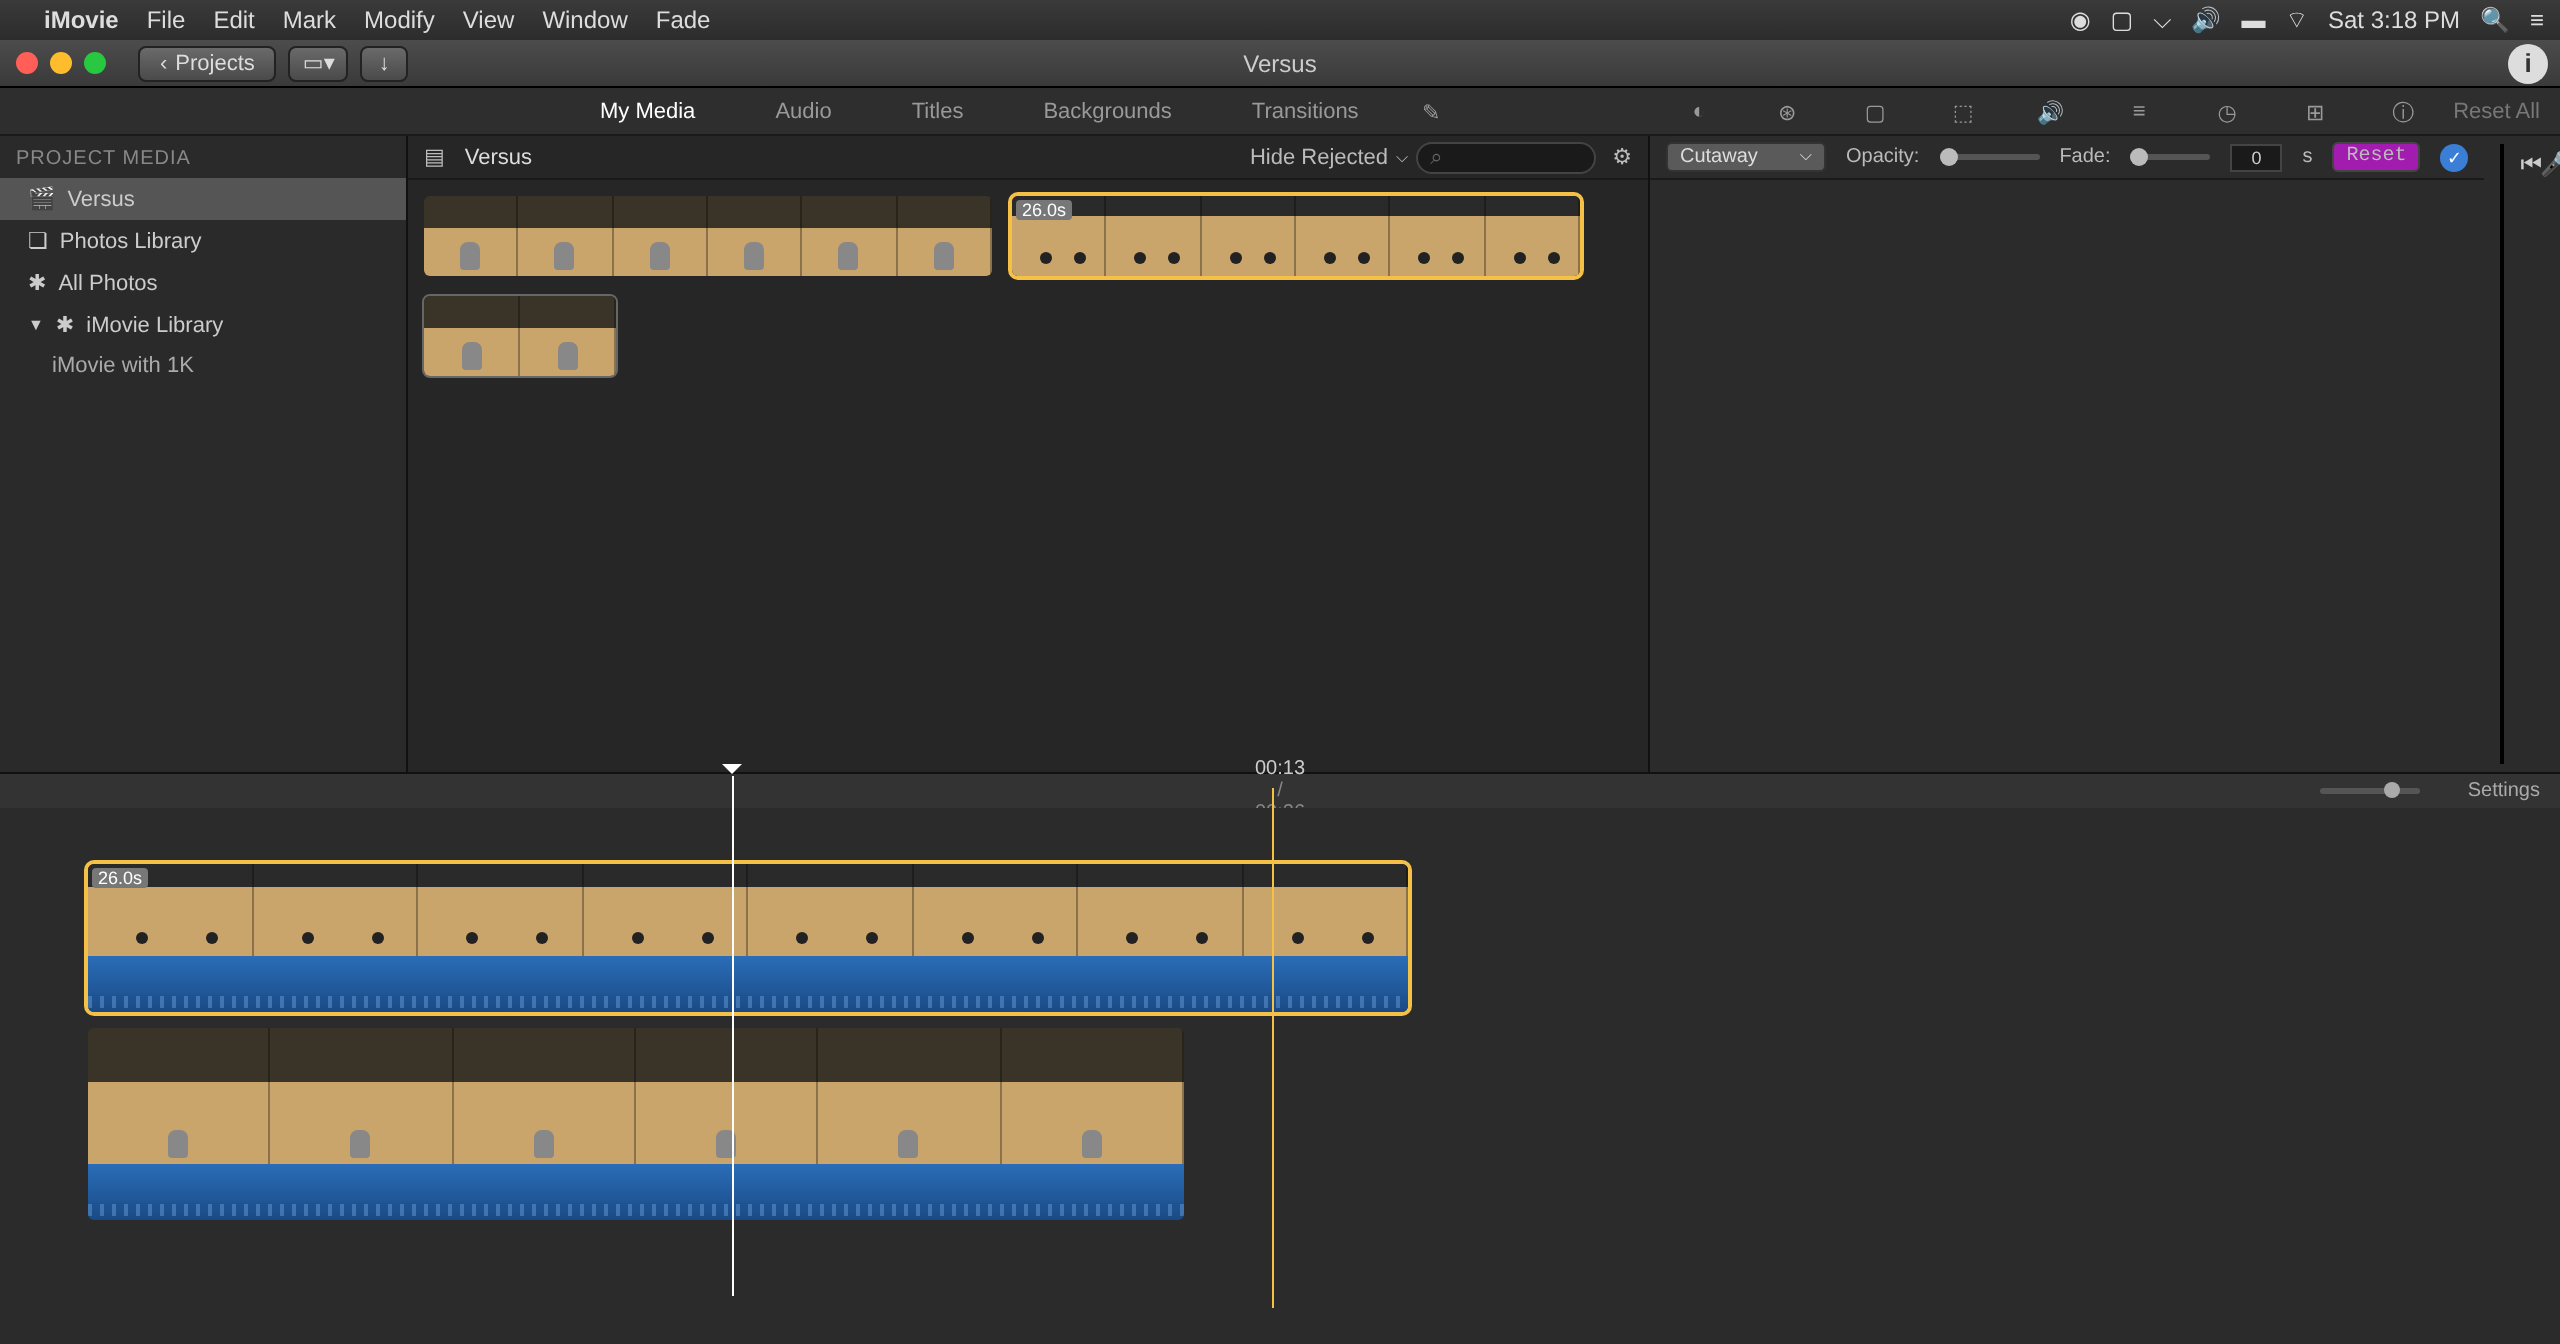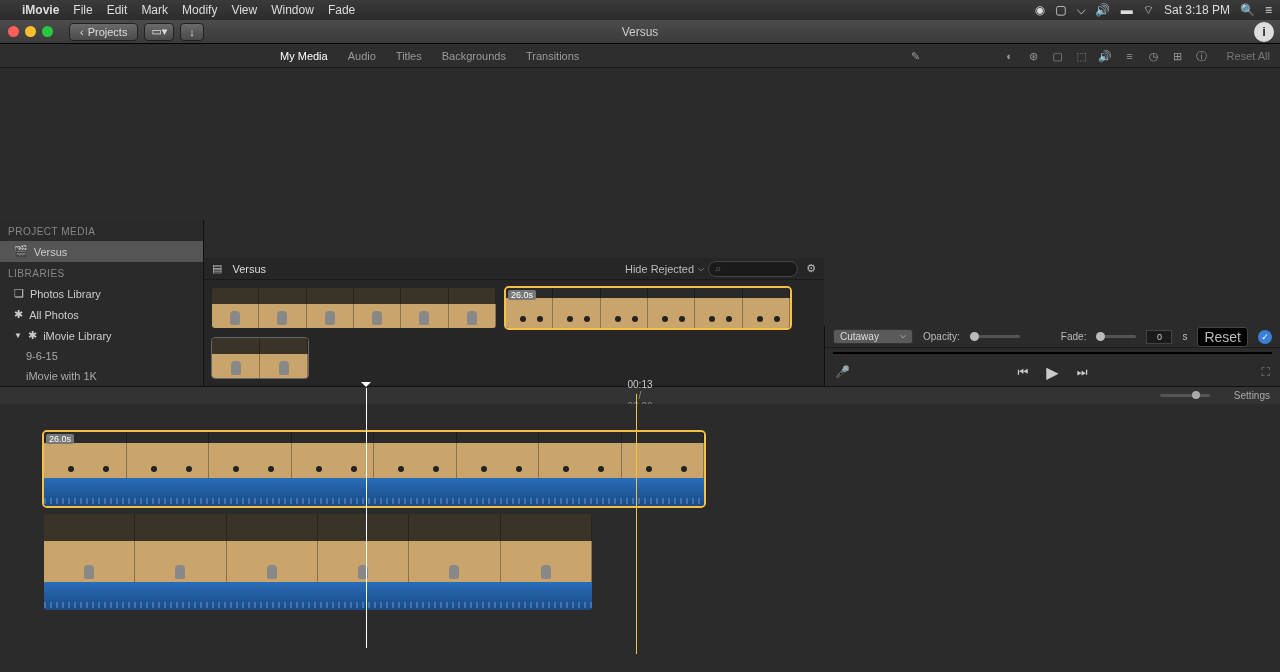--- a/index.html
+++ b/index.html
@@ -10,51 +10,51 @@
 .menubar .right { margin-left: auto; display: flex; gap: 10px; align-items: center; }
 .apple { font-size: 13px; }
 .toolbar { height: 24px; background: linear-gradient(#4c4c4c,#3a3a3a); display: flex; align-items: center; position: relative; border-bottom: 1px solid #000; }
 .traffic { display: flex; gap: 6px; padding: 0 8px; }
 .dot { width: 11px; height: 11px; border-radius: 50%; }
 .dot.r { background:#ff5f57;} .dot.y{background:#ffbd2e;} .dot.g{background:#28c840;}
 .btn { background: linear-gradient(#6a6a6a,#4a4a4a); border: 1px solid #222; border-radius: 4px; padding: 2px 10px; color:#ddd; font-size:11px; display:inline-flex; align-items:center; gap:4px; height:18px;}
 .title-center { position: absolute; left: 50%; transform: translateX(-50%); font-size: 12px; color:#ccc; }
 .info-circle { width:20px; height:20px; border-radius:50%; background:#ddd; color:#333; font-weight:bold; display:flex; align-items:center; justify-content:center; margin-left:auto; margin-right:6px; font-size:13px;}
 .tabrow { height: 24px; background:#2e2e2e; display:flex; align-items:center; gap:20px; padding-left:280px; border-bottom:1px solid #1a1a1a; position:relative;}
-.tabrow span { font-size:11px; color:#999; cursor:pointer; }
+.tabrow span { font-size:11px; color:#999; cursor:pointer;margin-left:20px; }
 .tabrow span.active { color:#fff; font-weight:500; }
 .inspector-icons { position:absolute; right:10px; top:0; height:24px; display:flex; gap:10px; align-items:center; color:#999; font-size:11px;}
 .inspector-icons .ii { width:14px; text-align:center; }
-.main { display:flex; height: 318px; align-items: flex-end; }
+.main { display:flex; height: 318px; }
 .sidebar { width: 204px; background:#2a2a2a; border-right:1px solid #111; }
 .sb-head { font-size:10px; color:#888; padding:6px 8px 4px; letter-spacing:0.5px; }
 .sb-item { padding:4px 8px 4px 14px; font-size:11px; color:#ccc; display:flex; align-items:center; gap:6px;}
 .sb-item.sel { background:#555; }
 .sb-item.sub { padding-left:26px; color:#aaa;}
 .browser { flex:1; background:#262626; display:flex; flex-direction:column; position:relative;}
 .browser-head { height:22px; display:flex; align-items:center; padding:0 8px; border-bottom:1px solid #1a1a1a; gap:10px; font-size:11px; color:#bbb;}
 .browser-head .hide { margin-left:auto; display:flex; align-items:center; gap:4px;}
 .search-pill { width:90px; height:16px; background:#1a1a1a; border-radius:8px; border:1px solid #444; display:flex; align-items:center; padding:0 6px; color:#666;}
 .strip { display:flex; height:40px; border-radius:3px; overflow:hidden; }
 .strip.sel { outline:2px solid #f5c046; }
 .thumb { flex:1; background: linear-gradient(#3a3428 40%, #c9a46b 40%, #c9a46b 100%); position:relative; border-right:1px solid rgba(0,0,0,0.3);}
 .thumb.fig::after { content:""; position:absolute; left:50%; bottom:3px; width:10px; height:14px; background:#888; border-radius:4px 4px 2px 2px; transform:translateX(-50%);}
 .thumb.desk { background: linear-gradient(#2a2a2a 25%, #c9a46b 25%);}
 .thumb.desk::after { content:""; position:absolute; left:30%; bottom:6px; width:6px; height:6px; background:#222; border-radius:50%;}
 .thumb.desk::before { content:""; position:absolute; right:20%; bottom:6px; width:6px; height:6px; background:#222; border-radius:50%;}
 .badge { position:absolute; top:2px; left:2px; background:#777; color:#fff; font-size:9px; padding:0 3px; border-radius:2px; z-index:2;}
 .media-area { padding:8px; display:flex; flex-wrap:wrap; gap:10px; align-content:flex-start;}
 .clipwrap { position:relative; }
-.viewer { width: 456px; background:#2b2b2b; display:flex; flex-direction:column; border-left:1px solid #111;}
+.viewer { width: 456px; background:#2b2b2b; display:flex; flex-direction:row; border-left:1px solid #111;}
 .adjust-row { height:22px; display:flex; align-items:center; padding:0 8px; gap:10px; font-size:10px; color:#bbb; border-bottom:1px solid #1a1a1a;}
 .select { background:#5a5a5a; border:1px solid #333; border-radius:3px; padding:1px 6px; font-size:10px; color:#ddd; width:80px; display:flex; justify-content:space-between;}
 .slider { flex:0 0 40px; height:3px; background:#555; border-radius:2px; position:relative;}
 .slider::after{content:""; position:absolute; left:0; top:-3px; width:9px; height:9px; background:#bbb; border-radius:50%;}
 .numbox { width:26px; height:14px; background:#1a1a1a; border:1px solid #444; text-align:center; font-size:9px; line-height:12px; color:#ccc;}
-.reset-btn { font-size:14px; color:#bbb; padding:1px 6px; border:1px solid #444; border-radius:3px; background:#000000;}
+.reset-btn { font-size:10px; color:#bbb; padding:1px 6px; border:1px solid #444; border-radius:3px; background:#a21caf;font-family:Liberation Mono, monospace;}
 .check { width:14px; height:14px; border-radius:50%; background:#3a7fd5; display:flex; align-items:center; justify-content:center; color:#fff; font-size:9px;}
 .preview { flex:1; margin:4px 8px; background: linear-gradient(#1a1a2a 0%, #1a1a2a 8%, #d4b078 8%, #c9a46b 100%); position:relative; border:1px solid #000;}
 .preview .kb { position:absolute; left:5%; top:12%; width:55%; height:20%; background:#e8e8e8; border-radius:3px;}
 .preview .figurine { position:absolute; left:48%; top:28%; width:11%; height:38%; }
 .preview .figurine .head{ width:100%; height:45%; background:#888; border-radius:50% 50% 40% 40%;}
 .preview .figurine .body{ width:80%; height:55%; background:#555; margin:0 auto; border-radius:6px 6px 3px 3px;}
 .preview .mouse { position:absolute; right:8%; top:55%; width:12%; height:14%; background:#222; border-radius:50% 50% 45% 45%;}
 .transport { height:28px; display:flex; align-items:center; justify-content:center; gap:18px; color:#ccc; position:relative;}
 .transport .mic{ position:absolute; left:10px; color:#888;}
 .transport .fs{ position:absolute; right:10px; color:#888;}
@@ -142,36 +142,32 @@
 </div>
 
 <div class="main">
 
   <div class="sidebar">
     <div class="sb-head">PROJECT MEDIA</div>
     <div class="sb-item sel">
       <span>🎬</span>
       <span>Versus</span>
     </div>
-    <div class="sb-head">LIBRARIES</div>
     <div class="sb-item">
         <span>❏</span>
         <span>Photos Library</span>
       </div>
     <div class="sb-item">
         <span>✱</span>
         <span>All Photos</span>
       </div>
     <div class="sb-item">
         <span style="font-size:8px">▼</span>
         <span>✱</span>
         <span>iMovie Library</span>
-      </div>
-    <div class="sb-item sub">
-        <span>9-6-15</span>
       </div>
     <div class="sb-item sub">
         <span>iMovie with 1K</span>
       </div>
   </div>
 
   <div class="browser">
     <div class="browser-head">
       <span>▤</span>
       <span style="font-weight:500; color:#ddd;">Versus</span>

